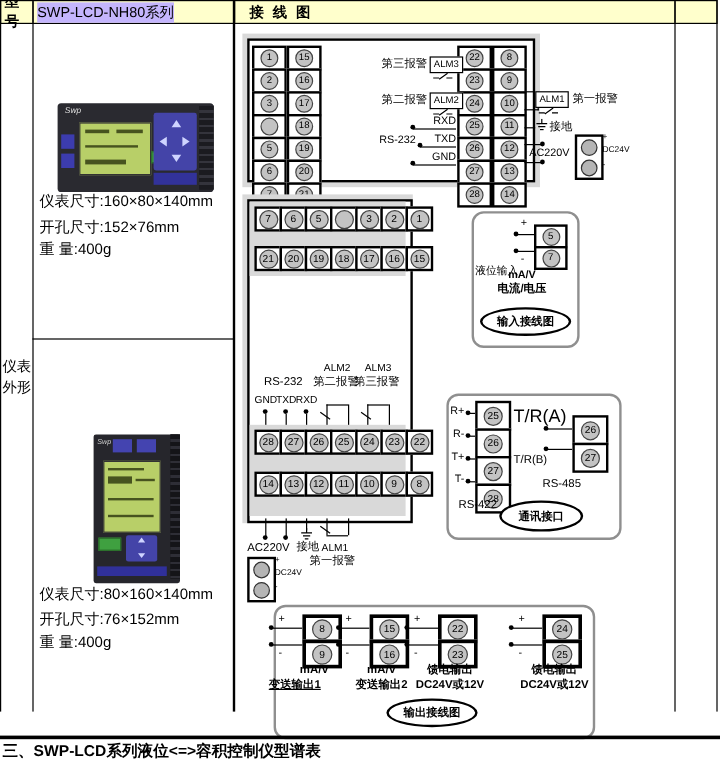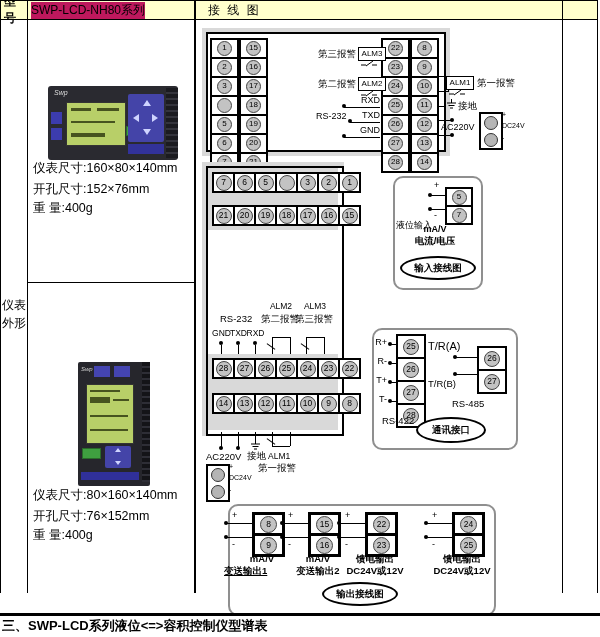--- a/index.html
+++ b/index.html
@@ -48,23 +48,23 @@
 </head>
 <body>
 
 <div id="page">
 
   <div class="abs" style="left:0;top:0;width:598px;height:20px;background:#ffffcc;border:1px solid #000;box-sizing:border-box;display:flex;">
     <div class="hdrcell" style="width:27px;font-weight:bold;">
       <span>型号</span>
     </div>
     <div class="hdrcell" style="width:168px;">
-      <span style="background:#be185d;text-align:right;">SWP-LCD-NH80系列</span>
-    </div>
-    <div class="hdrcell" style="width:367px;font-weight:normal;letter-spacing:2px;padding-left:12px;">
+      <span style="background:#c4b5fd;text-align:right;">SWP-LCD-NH80系列</span>
+    </div>
+    <div class="hdrcell" style="width:367px;font-weight:bold;letter-spacing:2px;padding-left:12px;">
       <span>接 线 图</span>
     </div>
     <div class="hdrcell" style="flex:1;border-right:none;"></div>
   </div>
 
   <div class="vl" style="left:0;top:20;height:593px;"></div>
   <div class="vl" style="left:27px;top:20;height:593px;"></div>
   <div class="vl" style="left:194px;top:20;height:593px;width:2px;"></div>
   <div class="vl" style="left:562px;top:20;height:593px;"></div>
   <div class="vl" style="left:597px;top:20;height:593px;"></div>
@@ -451,21 +451,21 @@
       </div>
       <div class="tcell">
         <span class="tnum">27</span>
       </div>
       <div class="tcell">
         <span class="tnum">28</span>
       </div>
     </div>
   <div class="lbl" style="left:382px;top:416px;font-size:9.5px;">RS-422</div>
 
-  <div class="lbl" style="left:428px;top:340px;font-size:11px;">T/R(A)</div>
+  <div class="lbl" style="left:428px;top:340px;font-size:15px;">T/R(A)</div>
   <div class="dot" style="left:453px;top:355px;"></div>
   <div class="hl" style="left:456px;top:357px;width:21px;"></div>
   <div class="dot" style="left:453px;top:372px;"></div>
   <div class="hl" style="left:456px;top:374px;width:21px;"></div>
   <div class="lbl" style="left:428px;top:379px;font-size:9.5px;">T/R(B)</div>
   <div class="tcol comm" style="left:477px;top:346px;">
       <div class="tcell">
         <span class="tnum">26</span>
       </div>
       <div class="tcell">

